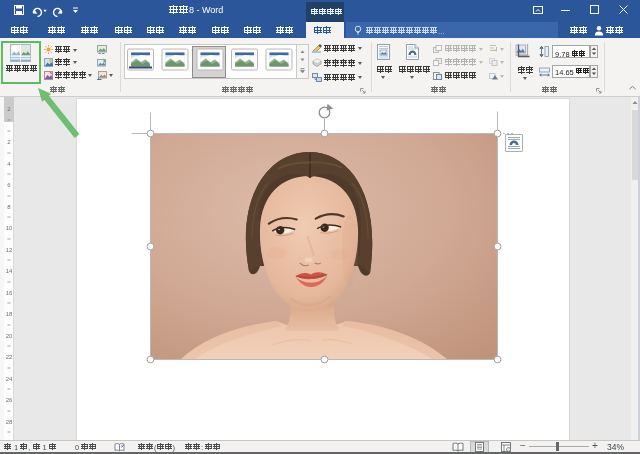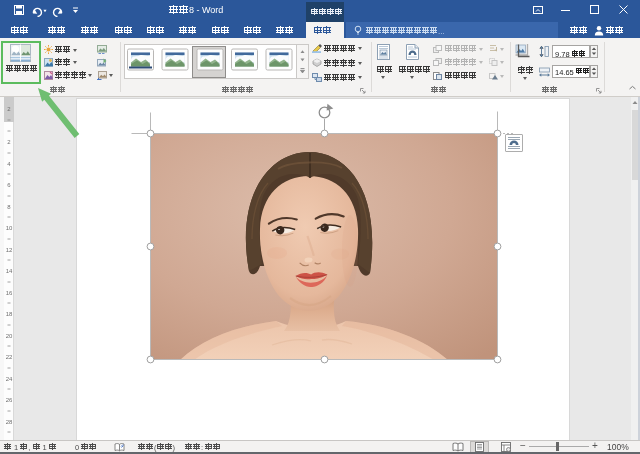--- a/index.html
+++ b/index.html
@@ -463,15 +463,15 @@
     </svg>
 <svg class="a" style="left:501px;top:442px" width="10" height="10" viewBox="0 0 10 10">
       <rect x="0.5" y="0.5" width="9" height="9" fill="#fff" stroke="#6a6a6a" stroke-width="0.9"></rect>
       <path d="M0.5,3 h9 M3,3 v6.5" stroke="#6a6a6a" stroke-width="0.8"></path>
       <circle cx="7.5" cy="7.5" r="2" fill="#e8e8e8" stroke="#6a6a6a" stroke-width="0.7"></circle>
     </svg>
 <div class="t" style="left:520px;top:440px;font-size:10px;color:#555">−</div>
 <div class="a" style="left:529px;top:445.5px;width:60px;height:1px;background:#aaa"></div>
 <div class="a" style="left:556px;top:441.5px;width:3px;height:9px;background:#666"></div>
 <div class="t" style="left:592px;top:440px;font-size:10px;color:#555">+</div>
-<div class="t" style="left:607px;top:442px;font-size:8.5px;color:#444">100%</div>
+<div class="t" style="left:607px;top:442px;font-size:8.5px;color:#444">34%</div>
 <div class="a" style="left:0;top:452px;width:640px;height:2px;background:#63676c"></div>
 
 </div>
 </body></html>

